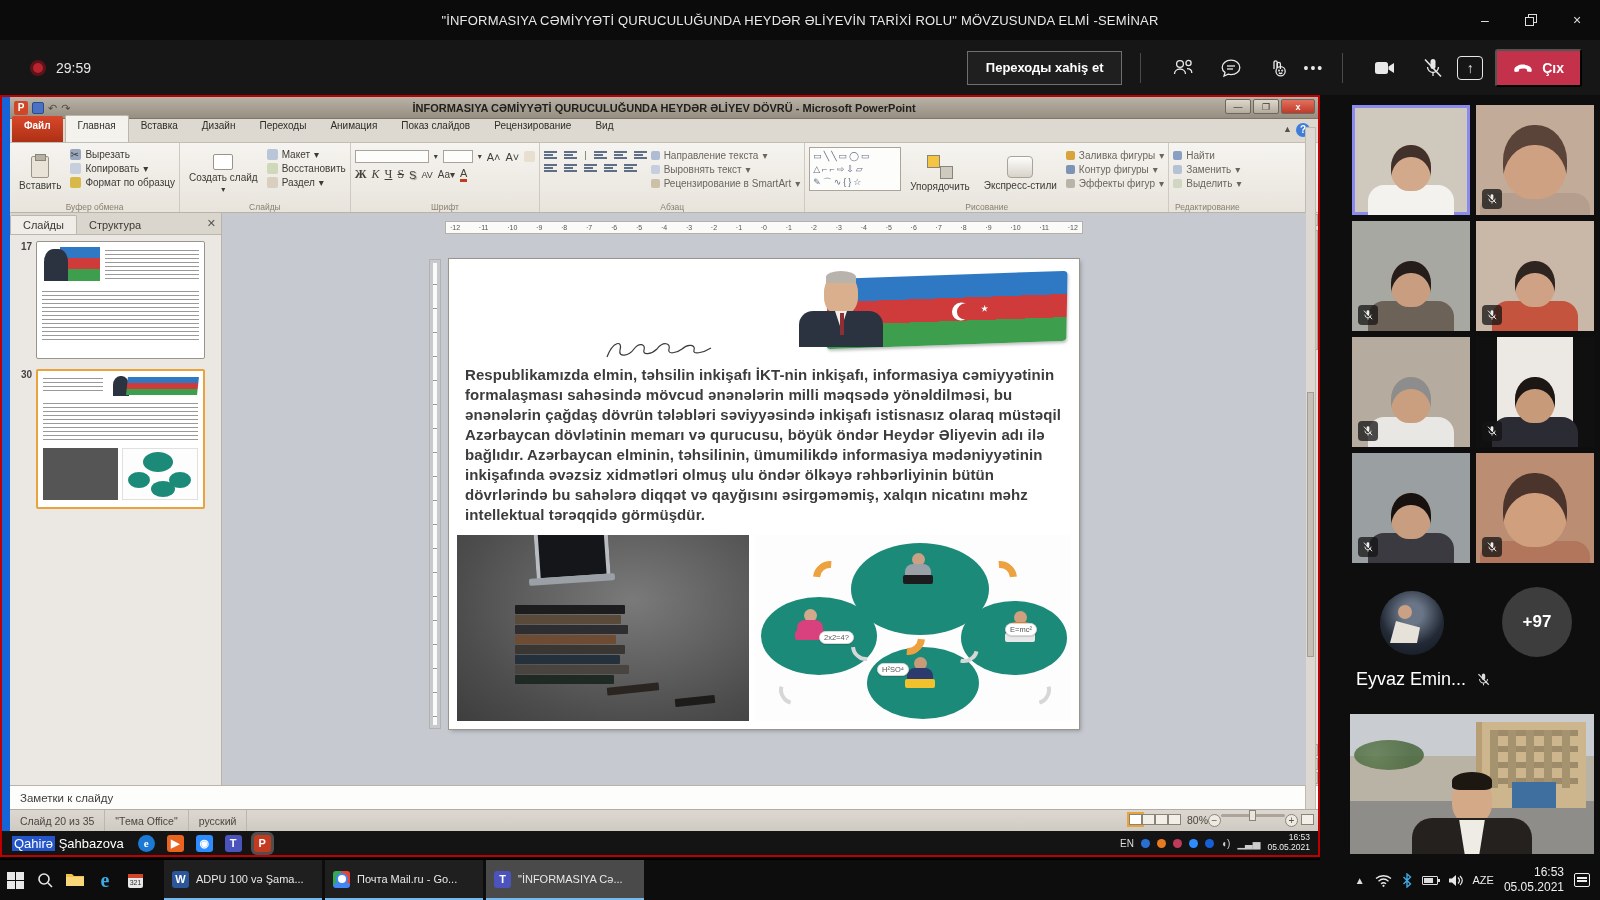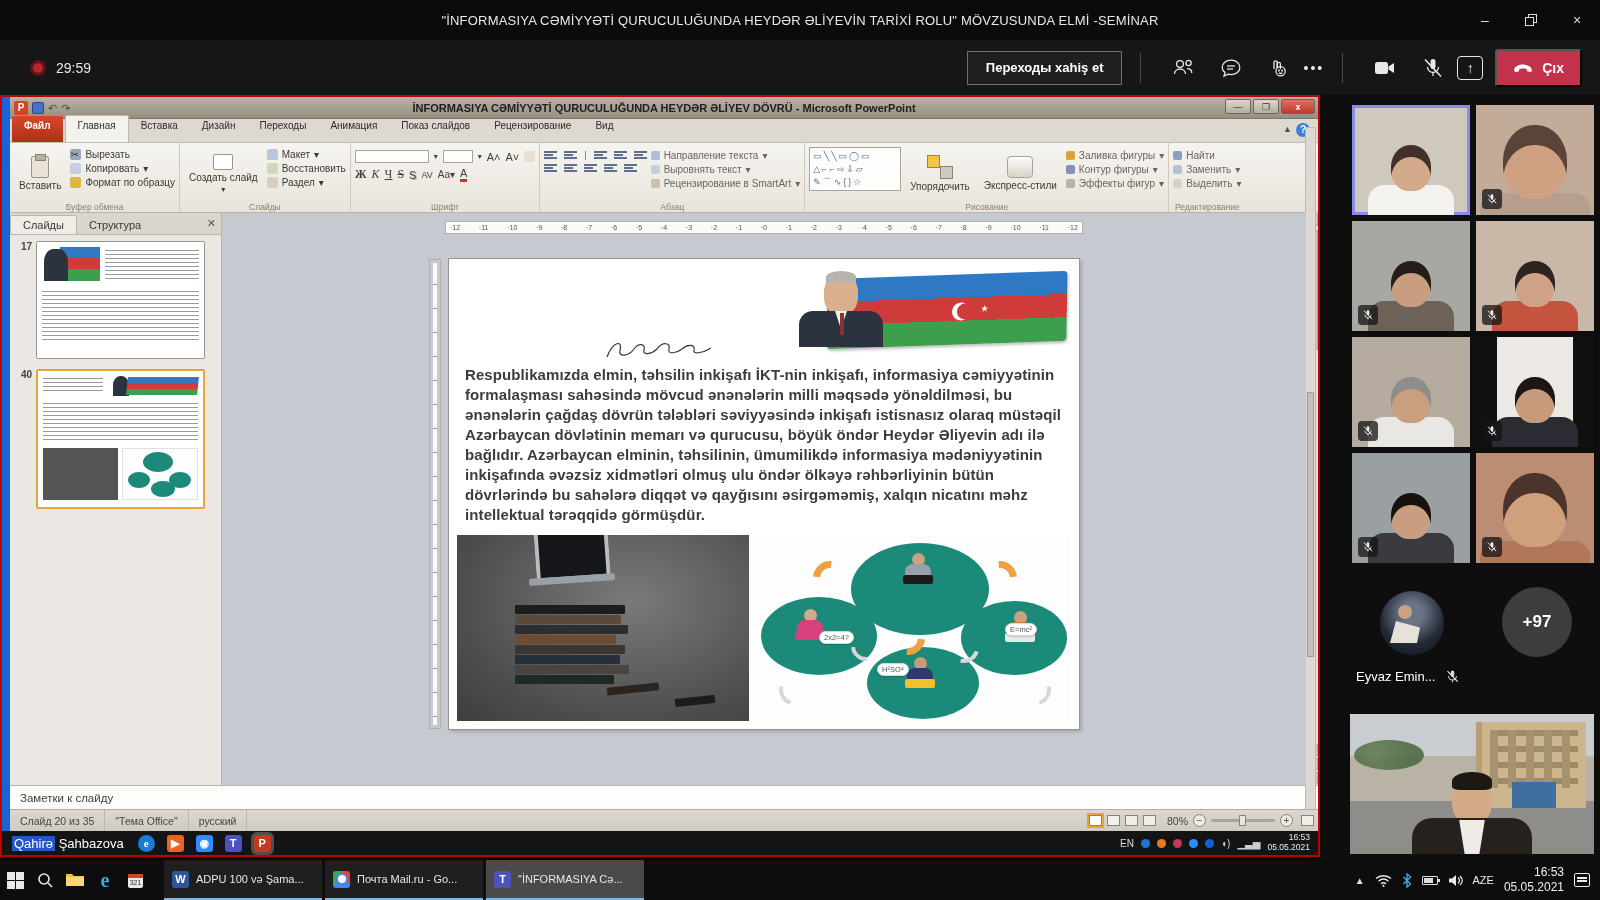--- a/index.html
+++ b/index.html
@@ -163,21 +163,21 @@
     align-items:center; justify-content:space-between; padding:1px 0; font-size:7px; color:#6a665e; }
   .esc-top, .esc-bot { display:flex; flex-direction:column; align-items:center; gap:2px; }
   .esc-btn { width:10px; height:12px; background:#d3cfc7; border:1px solid #aba69c; text-align:center; line-height:11px; }
   .esc-thumb { width:10px; height:120px; background:#cfcabf; border:1px solid #a9a399; margin-top:2px; }
 
   .notes { height:24px; background:#fdfdfc; border-top:1px solid #b9b4aa; font-size:11.5px; color:#3f3d39;
     display:flex; align-items:center; padding-left:10px; }
   .ppt-status { height:22px; background:linear-gradient(#dcd8d1,#cfcac2); border-top:1px solid #b2ada3;
     display:flex; align-items:center; font-size:10.5px; color:#4a463f; position:relative; }
   .st-item { padding:0 10px; border-right:1px solid #bcb7ac; height:100%; display:flex; align-items:center; }
-  .st-right { position:absolute; right:4px; display:flex; align-items:center; gap:5px; }
+  .st-right { position:absolute; right:4px; display:flex; }
   .view-ico { width:13px; height:11px; border:1px solid #8a8478; background:#f2efe9; display:inline-block; }
   .view-ico.on { outline:2px solid #e8a33d; background:#fff; }
   .zslider { width:64px; height:3px; background:#aaa49a; position:relative; border-radius:2px; }
   .zslider i { position:absolute; left:28px; top:-4px; width:7px; height:11px; background:#e9e5dd; border:1px solid #8a8478; }
   .zbtn { width:13px; height:13px; border-radius:50%; border:1px solid #8a8478; background:#eee9e1;
     text-align:center; line-height:11px; font-size:10px; color:#555; }
 
   
   #shared-taskbar { position:absolute; left:0; right:0; bottom:0; height:24px; background:#141414;
     display:flex; align-items:center; }
@@ -203,21 +203,21 @@
   .micoff { position:absolute; left:6px; bottom:6px; width:20px; height:20px; border-radius:4px;
     background:rgba(20,20,20,.75); display:flex; align-items:center; justify-content:center; }
   .avatar-row { position:absolute; left:28px; top:478px; width:242px; height:190px;margin-left:8px; }
   .ava { position:absolute; left:24px; top:18px; width:64px; height:64px; border-radius:50%;
     background:radial-gradient(circle at 50% 35%, #6a7687 0 20%, #232a36 60%, #11151c); overflow:hidden; }
   .ava::after { content:""; position:absolute; left:18px; top:14px; width:14px; height:14px; border-radius:50%; background:#caa184; }
   .ava::before { content:""; position:absolute; left:10px; top:30px; width:30px; height:22px; background:#e6e2da;
     clip-path:polygon(0 100%, 20% 0, 100% 30%, 90% 100%); }
   .plus-badge { position:absolute; right:26px; top:14px; width:70px; height:70px; border-radius:50%; background:#3d3d3d;
     color:#fff; font-size:17px; font-weight:bold; display:flex; align-items:center; justify-content:center; }
-  .ava-name { position:absolute; left:0; top:96px; color:#fff; font-size:13px; display:flex; align-items:center; gap:10px; }
+  .ava-name { position:absolute; left:0; top:96px; color:#fff; font-size:18px; display:flex; align-items:center; gap:10px; }
   .selfvideo { position:absolute; left:30px; right:6px; bottom:6px; height:140px; overflow:hidden;
     background:linear-gradient(#c9cdd2 0 30%, #b9b3a6 30% 62%, #8e8d89 62% 100%); }
   .building { position:absolute; right:8px; top:8px; width:110px; height:86px; background:#cdb68e;
     border-left:6px solid #b89e74; }
   .building .wins { position:absolute; inset:8px 8px 20px 8px;
     background:repeating-linear-gradient(90deg, #7e6f52 0 8px, transparent 8px 18px),
                repeating-linear-gradient(#6f6148 0 6px, transparent 6px 16px); opacity:.5; }
   .building .door { position:absolute; left:30px; bottom:0; width:44px; height:26px; background:#3f6f9e; }
   .trees { position:absolute; left:4px; top:26px; width:70px; height:30px; border-radius:50%;
     background:radial-gradient(circle at 30% 50%, #5d7a4d, #48663c 70%); opacity:.85; }
@@ -542,21 +542,21 @@
                   </div>
                   <div class="tlines" style="flex:1;height:30px;margin-top:3px"></div>
                 </div>
                 <div class="tlines" style="margin-top:8px;height:52px"></div>
               </div>
             </div>
 
 
 
             <div class="thumb current" style="height:140px">
-              <span class="tnum">40</span>
+              <span class="tnum">30</span>
               <div class="tbox">
                 <div style="display:flex;gap:4px">
                   <div class="tlines" style="width:60px;height:16px;margin-top:2px"></div>
                   <div style="flex:1;height:22px;position:relative">
                     <div style="position:absolute;left:6px;top:0;width:16px;height:20px;background:#2c3340;border-radius:45% 45% 0 0"></div>
                     <div class="aliflag" style="position:absolute;left:20px;top:1px;right:0;height:18px;transform:skewX(-6deg)"></div>
                   </div>
                 </div>
                 <div class="tlines" style="margin-top:5px;height:40px"></div>
                 <div style="display:flex;gap:4px;margin-top:5px">

